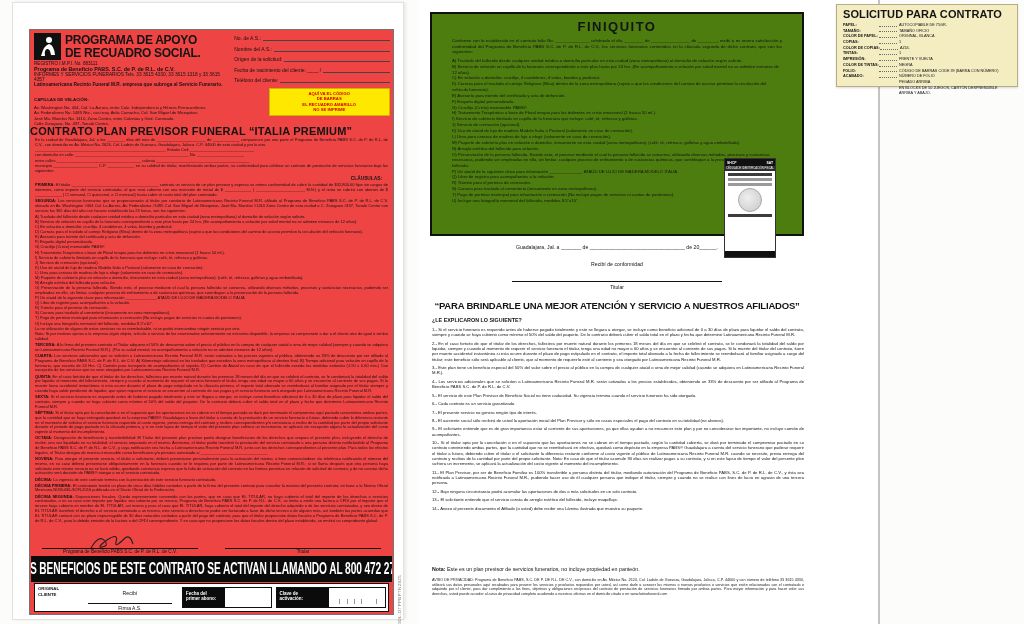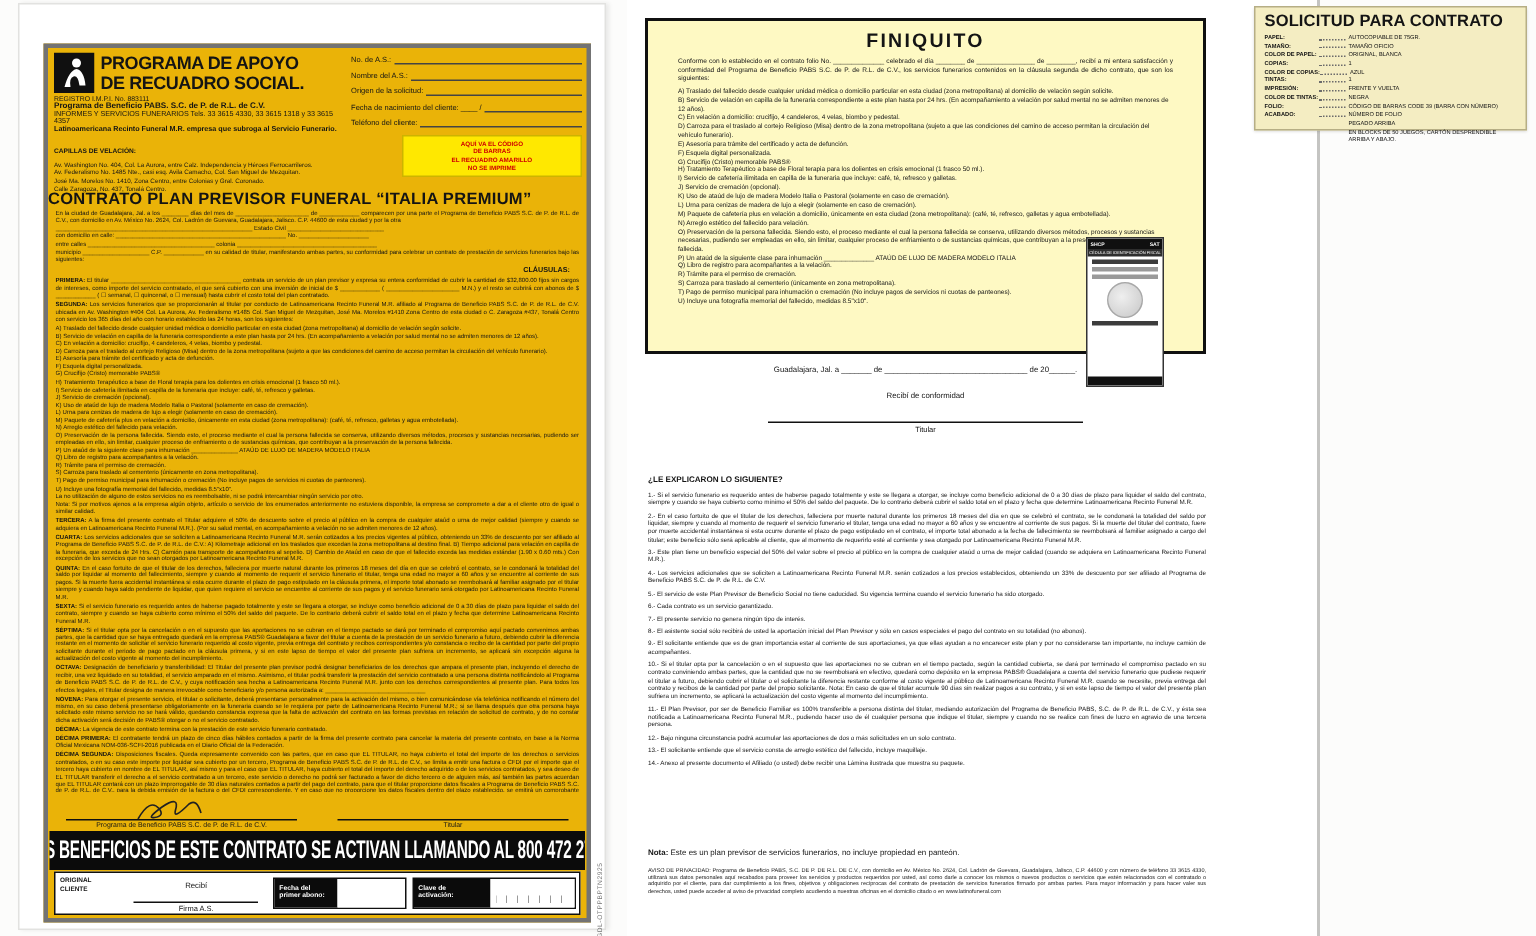--- a/index.html
+++ b/index.html
@@ -2,21 +2,21 @@
 <html><head>
 <meta charset="utf-8">
 <style>
   * { margin:0; padding:0; box-sizing:border-box; }
   html,body { width:1024px; height:624px; overflow:hidden; }
   body { font-family:"Liberation Sans", sans-serif; background:#fcfcfb; position:relative; color:#141414; }
 
   
   .left-sheet { position:absolute; left:12px; top:2px; width:392px; height:618px; background:#fff;
                 border:1px solid #e2e2e0; box-shadow:2px 0 3px rgba(0,0,0,.08); }
-  .left-inner { position:absolute; left:16px; top:26px; right:9px; bottom:4px; border:3px solid #737373; background:#eab308; }
+  .left-inner { position:absolute; left:16px; top:26px; right:9px; bottom:4px; border:1px solid #737373; background:#ef4444; }
 
   .lp-header { position:absolute; top:3px; left:4px; right:3px; height:92px; display:flex; }
   .lp-h-left { width:54%; }
   .logo-row { display:flex; gap:4px; align-items:center; margin-bottom:1px; }
   .logo-box { width:27px; height:27px; flex:0 0 27px; }
   .lp-title { font-size:12px; font-weight:bold; line-height:1.03; letter-spacing:-.3px; }
   .reg  { font-size:4.6px; margin-top:1px; }
   .company { font-size:5.4px; font-weight:bold; }
   .informes { font-size:4.8px; }
   .subroga { font-size:4.8px; font-weight:bold; }
@@ -66,21 +66,21 @@
   .ticks { position:absolute; bottom:3px; left:4px; right:4px; height:5px;
            background:repeating-linear-gradient(90deg, transparent 0 6.5px, #999 6.5px 7.3px); }
 
   .side-code { position:absolute; right:1px; bottom:44px; transform:rotate(-90deg);
                transform-origin:right bottom; font-size:4.4px; color:#777; letter-spacing:.4px; }
 
   
   .right-sheet { position:absolute; left:418px; top:0; width:462px; height:624px; background:#fff;
                  border-right:2px solid #c4c4c2; }
   .fin-box { position:absolute; left:12px; top:12px; width:374px; height:224px; border:2.5px solid #101010;
-             padding:3px 20px; overflow:hidden; background:#fef9c3; }
+             padding:3px 20px; overflow:hidden; background:#4d7c0f; }
   .fin-title { text-align:center; font-size:13px; font-weight:bold; letter-spacing:1.5px; margin:2px 0 4px; }
   .fin-intro { font-size:4.4px; line-height:1.3; text-align:justify; margin-bottom:3px; }
   .fin-svcs .svc { font-size:4.3px; line-height:1.3; }
   .fin-date-block { position:absolute; left:12px; top:244px; width:374px; text-align:center; font-size:5.2px; }
   .fin-date { margin-bottom:11px; }
   .fin-recibi { margin-bottom:14px; }
   .fin-sigline { width:210px; margin:0 auto 2px; border-bottom:.9px solid #101010; }
   .fin-titular { font-size:5px; }
 
   .sat { position:absolute; left:306px; top:158px; width:52px; height:100px; border:1.5px solid #333;
@@ -318,20 +318,21 @@
     </div>
     <div class="sat-t">CÉDULA DE IDENTIFICACIÓN FISCAL</div>
     <div class="bar dark"></div>
     <div class="bar"></div>
     <div class="bar"></div>
     <div class="seal"></div>
     <div class="bar dark"></div>
     <div class="sat-f"></div>
   </div>
 
+  <div class="rp-heading">“PARA BRINDARLE UNA MEJOR ATENCIÓN Y SERVICIO A NUESTROS AFILIADOS”</div>
   <div class="rp-sub">¿LE EXPLICARON LO SIGUIENTE?</div>
   <div class="rp-points">
       <div class="pt">1.- Si el servicio funerario es requerido antes de haberse pagado totalmente y este se llegara a otorgar, se incluye como beneficio adicional de 0 a 30 días de plazo para liquidar el saldo del contrato, siempre y cuando se haya cubierto como mínimo el 50% del saldo del paquete. De lo contrario deberá cubrir el saldo total en el plazo y fecha que determine Latinoamericana Recinto Funeral M.R.</div>
       <div class="pt">2.- En el caso fortuito de que el titular de los derechos, falleciera por muerte natural durante los primeros 18 meses del día en que se celebró el contrato, se le condonará la totalidad del saldo por liquidar, siempre y cuando al momento de requerir el servicio funerario el titular, tenga una edad no mayor a 60 años y se encuentre al corriente de sus pagos. Si la muerte del titular del contrato, fuere por muerte accidental instantánea si esta ocurre durante el plazo de pago estipulado en el contrato, el importe total abonado a la fecha de fallecimiento se reembolsará al familiar asignado a cargo del titular; este beneficio sólo será aplicable al cliente, que al momento de requerirlo esté al corriente y sea otorgado por Latinoamericana Recinto Funeral M.R.</div>
       <div class="pt">3.- Este plan tiene un beneficio especial del 50% del valor sobre el precio al público en la compra de cualquier ataúd o urna de mejor calidad (cuando se adquiera en Latinoamericana Recinto Funeral M.R.).</div>
       <div class="pt">4.- Los servicios adicionales que se soliciten a Latinoamericana Recinto Funeral M.R. serán cotizados a los precios establecidos, obteniendo un 33% de descuento por ser afiliado al Programa de Beneficio PABS S.C. de P. de R.L. de C.V.</div>
       <div class="pt">5.- El servicio de este Plan Previsor de Beneficio Social no tiene caducidad. Su vigencia termina cuando el servicio funerario ha sido otorgado.</div>
       <div class="pt">6.- Cada contrato es un servicio garantizado.</div>
       <div class="pt">7.- El presente servicio no genera ningún tipo de interés.</div>
       <div class="pt">8.- El asistente social sólo recibirá de usted la aportación inicial del Plan Previsor y sólo en casos especiales el pago del contrato en su totalidad (no abonos).</div>

